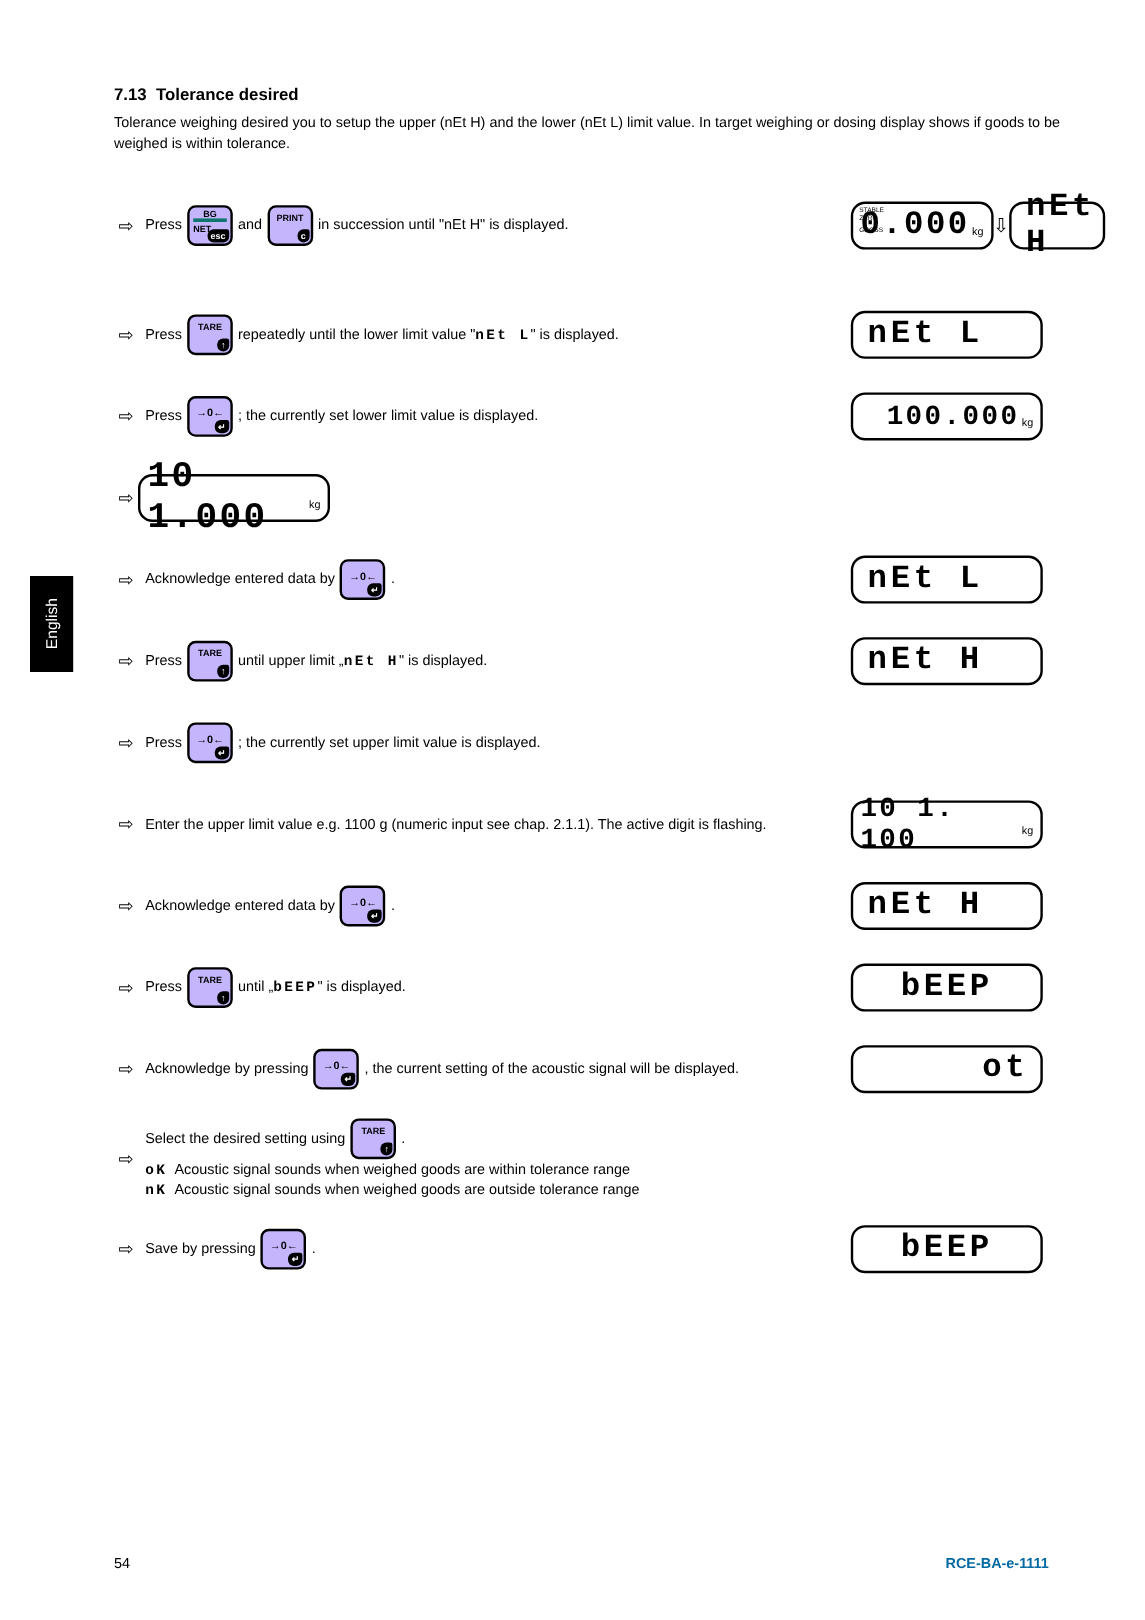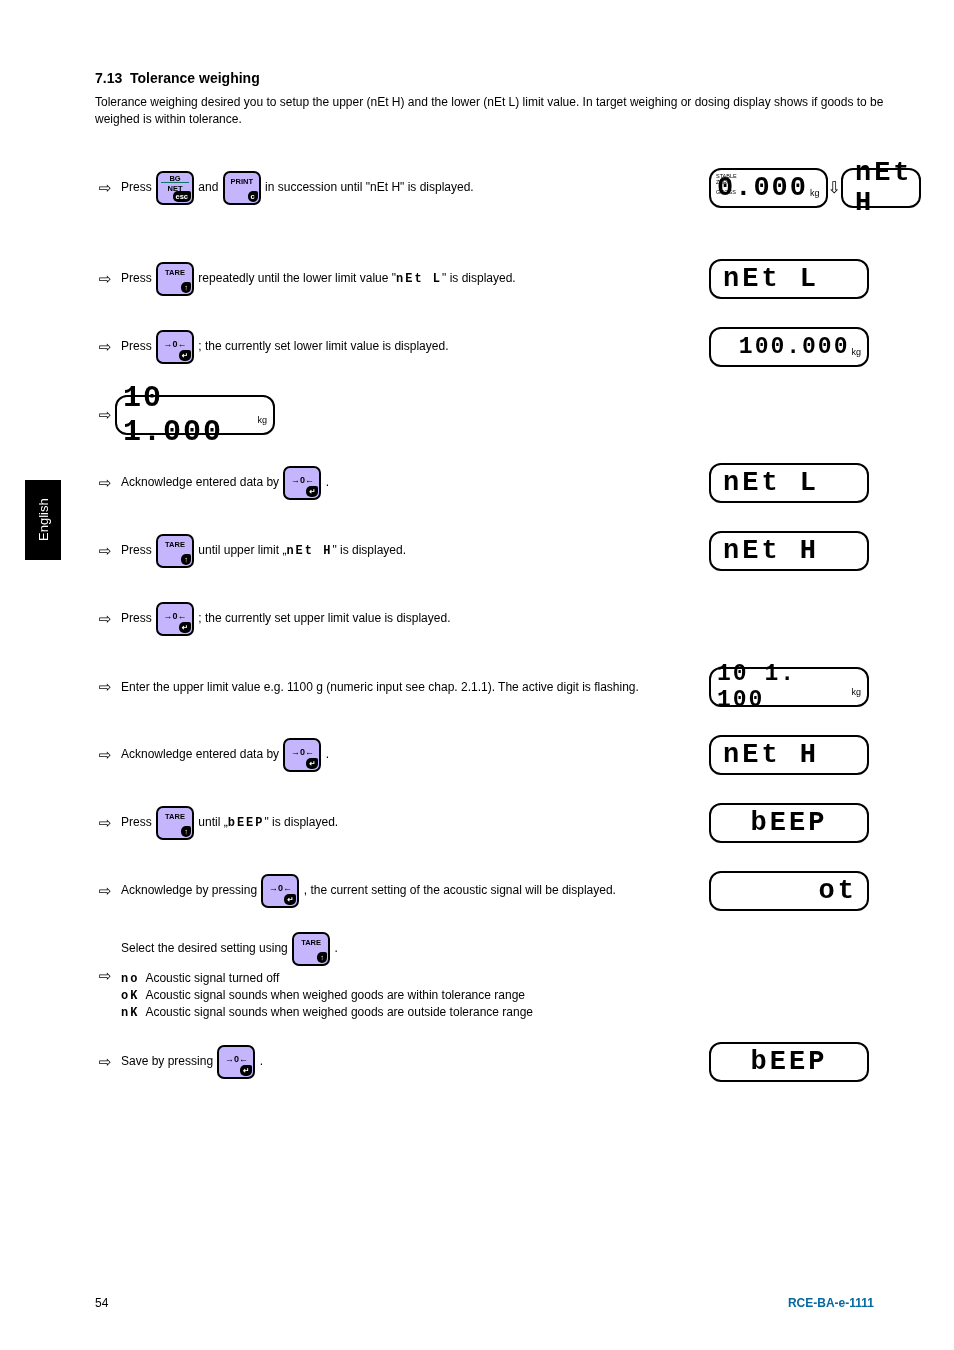--- a/index.html
+++ b/index.html
@@ -70,21 +70,21 @@
     vertical-align: middle;
     border: 2px solid #000;
     border-radius: 7px;
     width: 34px;
     height: 30px;
     position: relative;
     background: #c4b5fd;
     margin: 0 1px;
   }
   .key .top { position:absolute; top:1px; left:0; right:0; text-align:center; font-size:7.5px; font-weight:bold; }
-  .key .top2 { position:absolute; top:9px; left:0; right:0; text-align:center; font-size:7.5px; font-weight:bold; border-top:1px solid #0f766e; padding-top:1px; margin:0 3px;}
+  .key .top2 { position:absolute; top:9px; left:0; right:0; text-align:left; font-size:7.5px; font-weight:bold; border-top:3px solid #0f766e; padding-top:1px; margin:0 3px;}
   .key .bot { position:absolute; bottom:0; right:0; left:0; height:29px; }
   .key .bot-blob {
     position:absolute; bottom:1px; right:1px;
     background:#000; color:#fff;
     font-size:7.5px; font-weight:bold;
     border-radius: 5px 2px 5px 5px;
     padding: 1px 3px 1px 3px;
     line-height: 9px;
   }
   .key .mid { position:absolute; top:6px; left:0; right:0; text-align:center; font-size:9px; font-weight:bold; }
@@ -156,21 +156,21 @@
 </style>
 </head>
 <body>
 
 <div class="page">
 
   <div class="lang-tab">English</div>
 
   <div class="section-title">
     <span>7.13</span>&nbsp;
-    <span>Tolerance weighing</span>
+    <span>Tolerance desired</span>
   </div>
   <div class="intro">Tolerance weighing desired you to setup the upper (nEt H) and the lower (nEt L) limit value. In target weighing or dosing display shows if goods to be weighed is within tolerance.</div>
 
   <div class="row" style="min-height:100px;">
     <div class="arrow">⇨</div>
     <div class="col-text">
       <span>Press </span>
       <span class="key">
         <span class="top">BG</span>
         <span class="top2">NET</span>
@@ -378,24 +378,20 @@
     <div class="arrow">⇨</div>
     <div class="col-text">
       <span>Select the desired setting using </span>
       <span class="key">
         <span class="top" style="top:4px;">TARE</span>
         <span class="bot">
             <span class="bot-blob">↑</span>
           </span>
       </span>
       <span>.</span>
-      <div class="mt4">
-        <span class="seg">no</span>&nbsp;
-        <span>Acoustic signal turned off</span>
-      </div>
       <div>
         <span class="seg">oK</span>&nbsp;
         <span>Acoustic signal sounds when weighed goods are within tolerance range</span>
       </div>
       <div>
         <span class="seg">nK</span>&nbsp;
         <span>Acoustic signal sounds when weighed goods are outside tolerance range</span>
       </div>
     </div>
     <div class="col-disp"></div>

